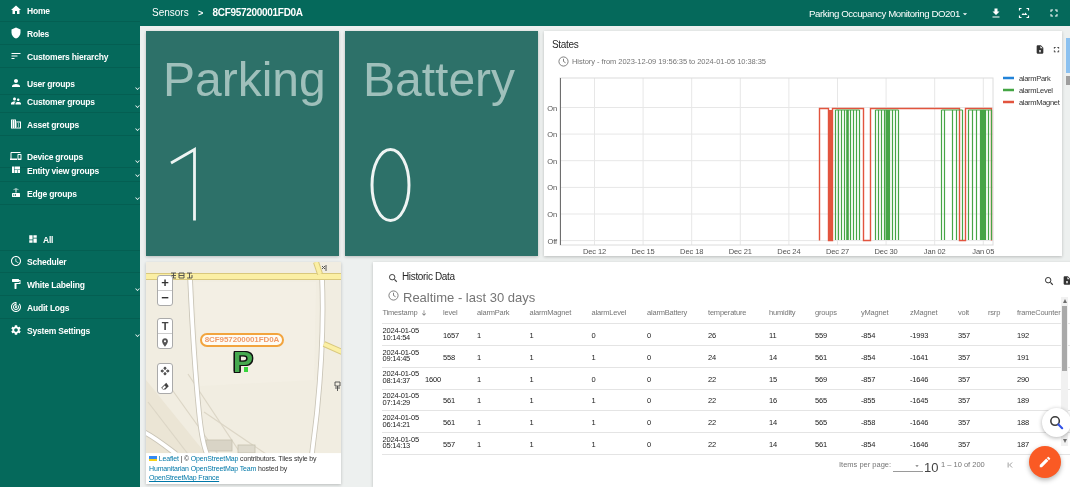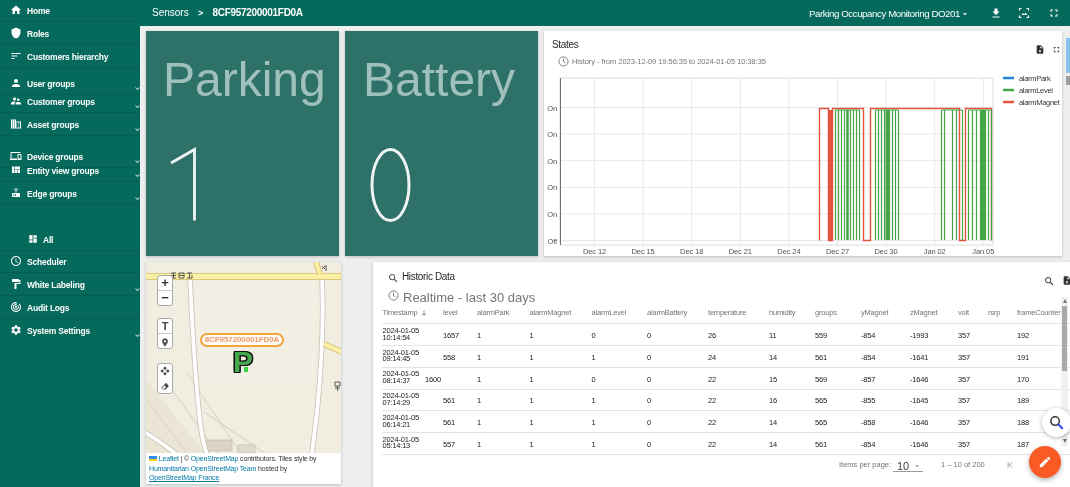--- a/index.html
+++ b/index.html
@@ -422,21 +422,21 @@
   <div class="td" style="left:104px;top:112.5px;">1</div>
   <div class="td" style="left:156.5px;top:112.5px;">1</div>
   <div class="td" style="left:218.5px;top:112.5px;">0</div>
   <div class="td" style="left:274px;top:112.5px;">0</div>
   <div class="td" style="left:335px;top:112.5px;">22</div>
   <div class="td" style="left:396px;top:112.5px;">15</div>
   <div class="td" style="left:442px;top:112.5px;">569</div>
   <div class="td" style="left:488px;top:112.5px;">-857</div>
   <div class="td" style="left:537px;top:112.5px;">-1646</div>
   <div class="td" style="left:585px;top:112.5px;">357</div>
-  <div class="td" style="left:644px;top:112.5px;">170</div>
+  <div class="td" style="left:644px;top:112.5px;">290</div>
   <div class="rowline" style="top:126.5px;"></div>
   <div class="td" style="left:9.5px;top:131.1px;line-height:6.7px;">2024-01-05<br>07:14:29</div>
   <div class="td" style="left:70px;top:134.2px;">561</div>
   <div class="td" style="left:104px;top:134.2px;">1</div>
   <div class="td" style="left:156.5px;top:134.2px;">1</div>
   <div class="td" style="left:218.5px;top:134.2px;">1</div>
   <div class="td" style="left:274px;top:134.2px;">0</div>
   <div class="td" style="left:335px;top:134.2px;">22</div>
   <div class="td" style="left:396px;top:134.2px;">16</div>
   <div class="td" style="left:442px;top:134.2px;">565</div>
@@ -467,21 +467,21 @@
   <div class="td" style="left:274px;top:177.6px;">0</div>
   <div class="td" style="left:335px;top:177.6px;">22</div>
   <div class="td" style="left:396px;top:177.6px;">14</div>
   <div class="td" style="left:442px;top:177.6px;">561</div>
   <div class="td" style="left:488px;top:177.6px;">-854</div>
   <div class="td" style="left:537px;top:177.6px;">-1646</div>
   <div class="td" style="left:585px;top:177.6px;">357</div>
   <div class="td" style="left:644px;top:177.6px;">187</div>
   <div class="rowline" style="top:191.6px;"></div>
   <div style="position:absolute;left:466px;top:198px;font-size:7.5px;color:#757575;">Items per page:</div>
-  <div style="position:absolute;left:524px;top:198px;font-size:11px;color:#444;">10</div>
+  <div style="position:absolute;left:551px;top:198px;font-size:13px;color:#444;">10</div>
   <svg style="position:absolute;left:540px;top:200px;" width="8" height="8" viewBox="0 0 24 24" fill="#757575">
       <path d="M7 10l5 5 5-5z"></path>
     </svg>
   <div style="position:absolute;left:520px;top:208.5px;width:30px;height:1px;background:#9a9a9a;"></div>
   <div style="position:absolute;left:568px;top:198px;font-size:7.5px;color:#757575;">1 – 10 of 200</div>
   <svg style="position:absolute;left:632px;top:198px;" width="10" height="10" viewBox="0 0 24 24" fill="none" stroke="#8a8a8a" stroke-width="2">
       <path d="M17 6 L11 12 L17 18"></path>
       <path d="M7.5 6 V18"></path>
     </svg>
   <svg style="position:absolute;left:655px;top:198px;" width="10" height="10" viewBox="0 0 24 24" fill="none" stroke="#8a8a8a" stroke-width="2">

